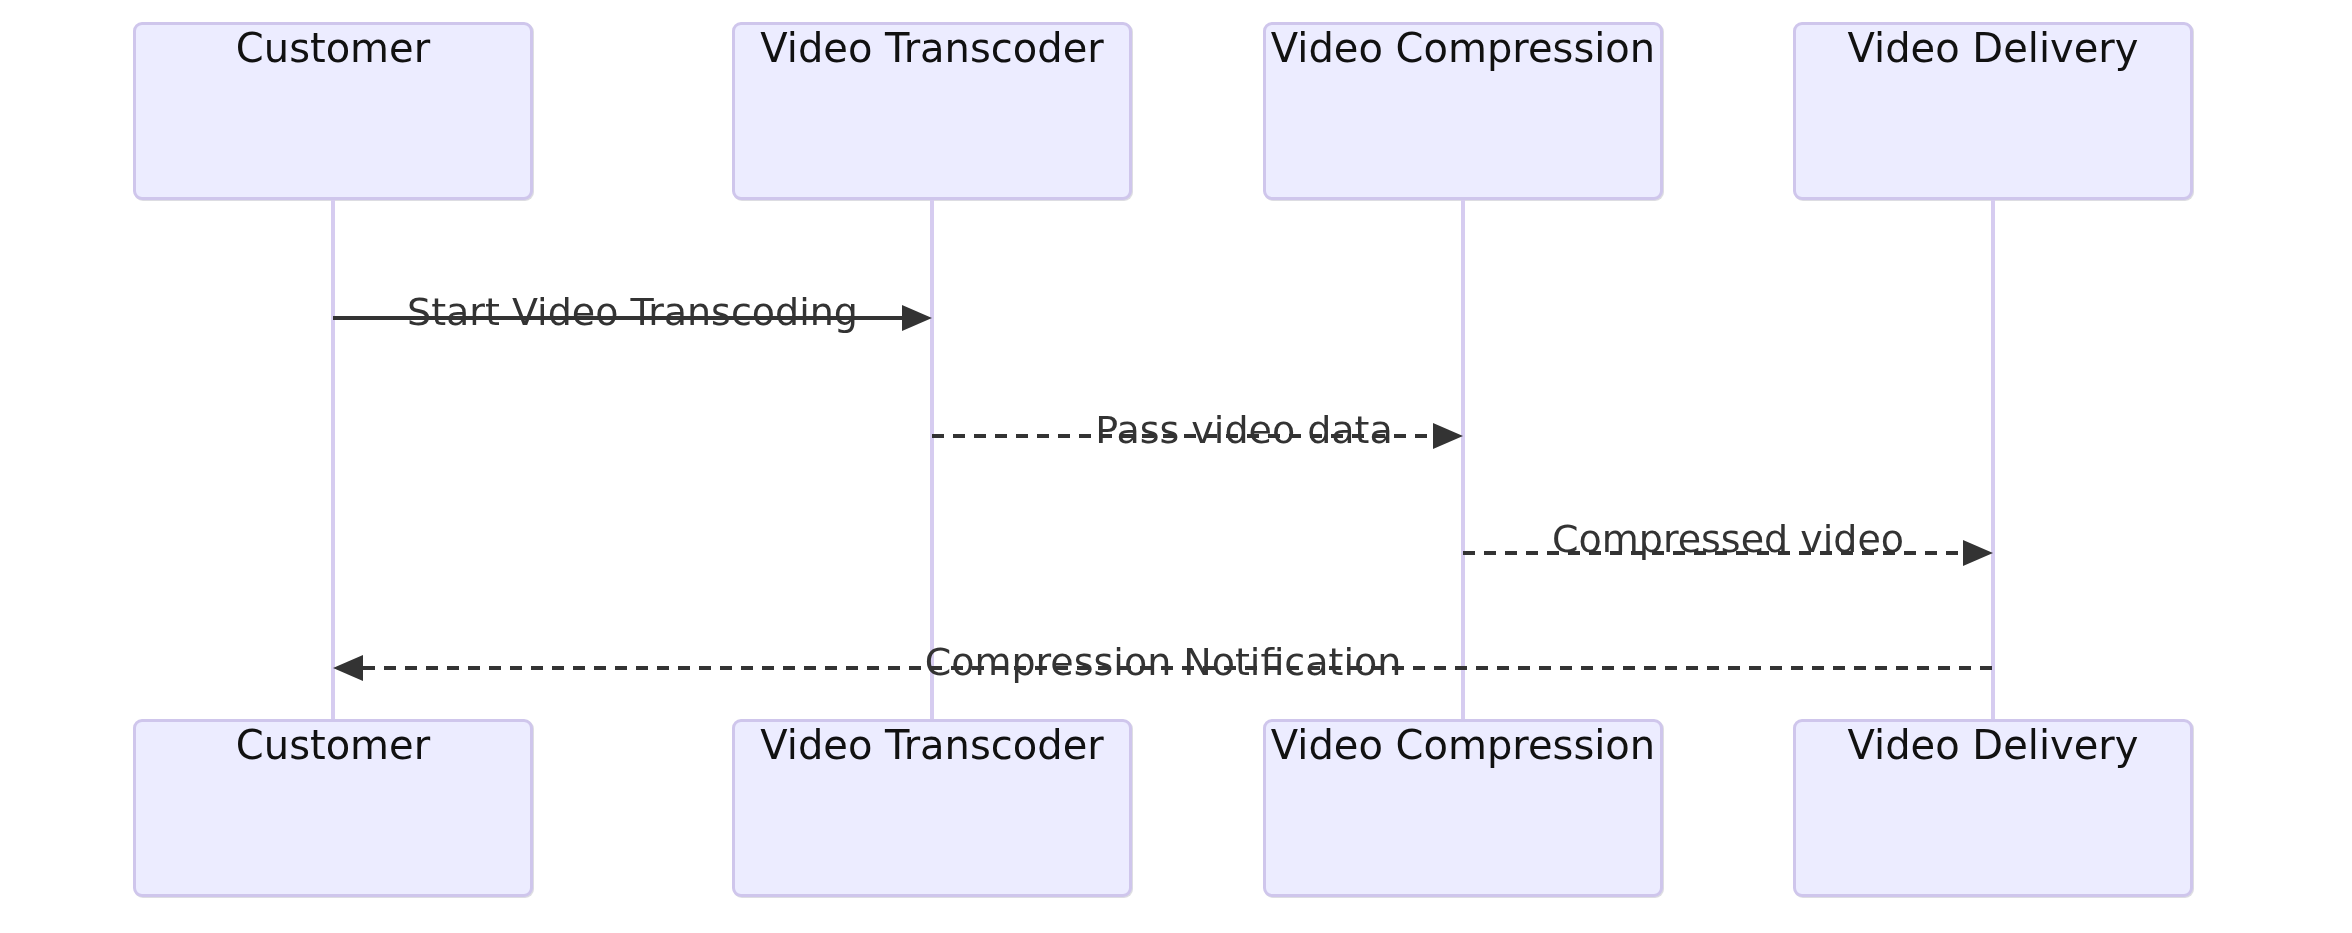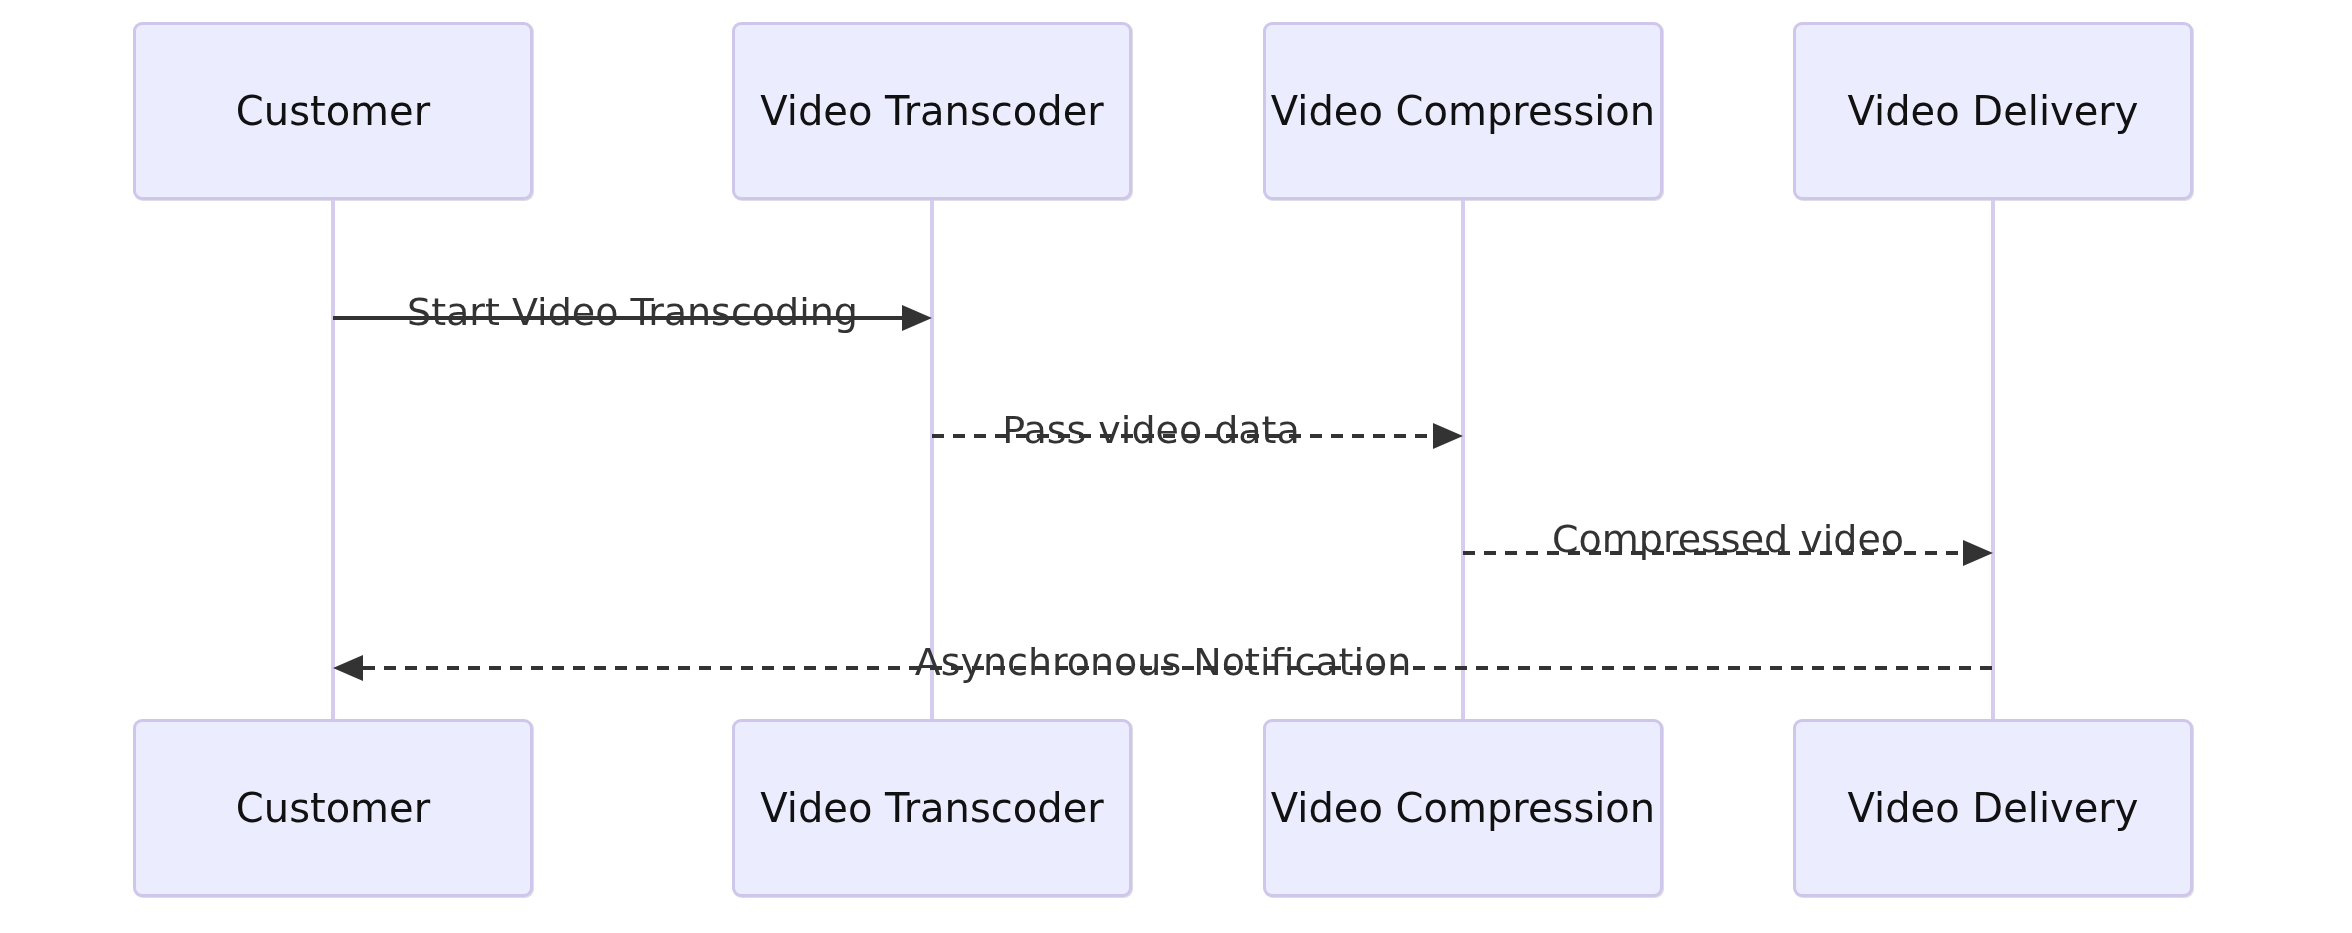--- a/index.html
+++ b/index.html
@@ -15,21 +15,20 @@
     overflow: hidden;
     font-family: "DejaVu Sans", "Liberation Sans", sans-serif;
   }
   .actor-box {
     position: absolute;
     box-sizing: border-box;
     background: #ECECFF;
     border: 3px solid #CFC6EC;
     border-radius: 9px;
     display: flex;
-    align-items: center;
     justify-content: center;
     box-shadow: 1px 1px 0 0 rgba(120,120,140,0.25);
   }
   .actor-label {
     font-size: 40px;
     color: #111111;
     white-space: nowrap;
   }
   .lifeline {
     position: absolute;
@@ -86,27 +85,27 @@
   <div>
       <div class="lifeline" style="left: 331px; top: 200px; height: 524px;"></div>
       <div class="lifeline" style="left: 930px; top: 200px; height: 524px;"></div>
       <div class="lifeline" style="left: 1461px; top: 200px; height: 524px;"></div>
       <div class="lifeline" style="left: 1991px; top: 200px; height: 524px;"></div>
     </div>
   <div>
       <div class="message-label" style="left: 282.5px; top: 262px;">Start Video Transcoding</div>
       <div class="message-line solid" style="top: 316px; left: 333px; width: 569px;"></div>
       <div class="arrowhead right" style="top: 305px; left: 902px;"></div>
-      <div class="message-label" style="left: 801px; top: 380px;">Pass video data</div>
+      <div class="message-label" style="left: 894px; top: 380px;">Pass video data</div>
       <div class="message-line dashed" style="top: 434px; left: 932px; width: 501px;"></div>
       <div class="arrowhead right" style="top: 423px; left: 1433px;"></div>
       <div class="message-label" style="left: 1378px; top: 489px;">Compressed video</div>
       <div class="message-line dashed" style="top: 551px; left: 1463px; width: 500px;"></div>
       <div class="arrowhead right" style="top: 540px; left: 1963px;"></div>
-      <div class="message-label" style="left: 813px; top: 612px;">Asynchronous Notification</div>
+      <div class="message-label" style="left: 813px; top: 612px;">Compression Notification</div>
       <div class="message-line dashed" style="top: 666px; left: 363px; width: 1630px;"></div>
       <div class="arrowhead left" style="top: 655px; left: 333px;"></div>
     </div>
   <div>
       <div class="actor-box" style="left: 133px; top: 719px; width: 400px; height: 178px;">
         <span class="actor-label">Customer</span>
       </div>
       <div class="actor-box" style="left: 732px; top: 719px; width: 400px; height: 178px;">
         <span class="actor-label">Video Transcoder</span>
       </div>

